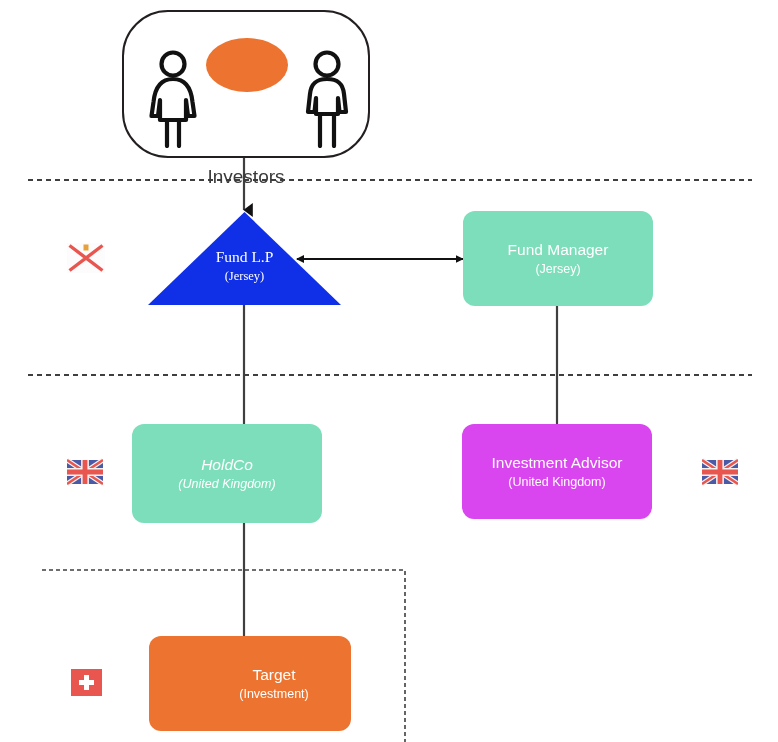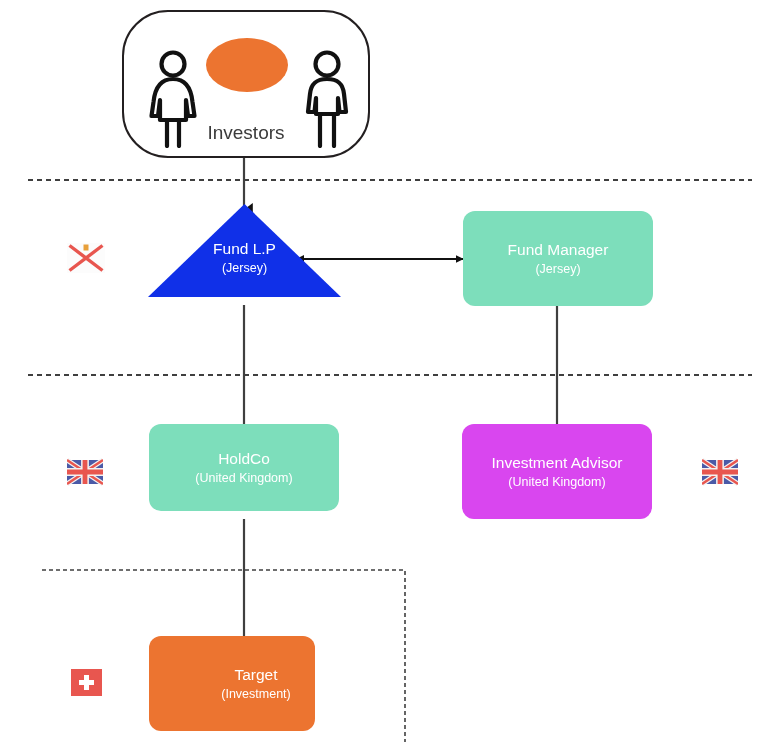--- a/index.html
+++ b/index.html
@@ -10,21 +10,21 @@
   .node{position:absolute;box-sizing:border-box;display:flex;flex-direction:column;
         align-items:center;justify-content:center;text-align:center;}
 
   .boxnode{border-radius:12px;color:#ffffff;}
   .boxnode .ttl{font-size:15.5px;font-weight:400;line-height:1.25;}
   .boxnode .sub{font-size:12.5px;font-weight:400;line-height:1.25;margin-top:3px;}
 
   .investors-box{position:absolute;border:2px solid #231f20;border-radius:46px;
                  background:#ffffff;box-sizing:border-box;}
   .investors-label{position:absolute;font-size:19px;color:#3b3b3b;
-                   width:100%;text-align:center;}
+                   width:100%;text-align:center;margin-top:44px;}
 
   .ellipse{position:absolute;background:#EC7430;border-radius:50%;}
 
   .tri-wrap{position:absolute;}
   .tri-txt{position:absolute;width:100%;text-align:center;color:#ffffff;
            pointer-events:none;}
   .tri-txt .ttl{font-size:15.5px;line-height:1.2;}
   .tri-txt .sub{font-size:12.5px;line-height:1.2;margin-top:2px;}
 
   svg.layer{position:absolute;left:0;top:0;width:778px;height:742px;overflow:visible;}
@@ -77,46 +77,46 @@
 
     <svg style="position:absolute;left:176px;top:38px;" width="54" height="98" viewBox="0 0 54 98">
       <circle cx="27" cy="14" r="11.5" fill="none" stroke="#111" stroke-width="4.2"></circle>
       <path d="M27 29 C16 29 11 34 10 44 L8 62 L14.5 62 L16 48 L16 64 L38 64 L38 48 L39.5 62 L46 62 L44 44 C43 34 38 29 27 29 Z" fill="none" stroke="#111" stroke-width="4.2" stroke-linejoin="round"></path>
       <path d="M20 64 L20 96 M34 64 L34 96" stroke="#111" stroke-width="4.2" stroke-linecap="round"></path>
     </svg>
 
     <div class="investors-label" style="left:0;top:110px;">Investors</div>
   </div>
 
-  <div class="tri-wrap" style="left:148px;top:204px;width:193px;height:93px;">
+  <div class="tri-wrap" style="left:148px;top:212px;width:193px;height:93px;font-family:Liberation Serif, serif;">
     <svg width="193" height="93" viewBox="0 0 193 93" style="position:absolute;left:0;top:0;">
       <polygon points="96.5,0 193,93 0,93" fill="#1030E8"></polygon>
     </svg>
     <div class="tri-txt" style="top:36px;">
       <div class="ttl">Fund L.P</div>
       <div class="sub">(Jersey)</div>
     </div>
   </div>
 
   <div class="node boxnode" style="left:463px;top:211px;width:190px;height:95px;background:#7DDEBB;">
     <div class="ttl">Fund Manager</div>
     <div class="sub">(Jersey)</div>
   </div>
 
-  <div class="node boxnode" style="left:149px;top:424px;width:190px;height:87px;background:#7DDEBB;">
+  <div class="node boxnode" style="left:132px;top:424px;width:190px;height:99px;background:#7DDEBB;font-style:italic;">
     <div class="ttl">HoldCo</div>
     <div class="sub">(United Kingdom)</div>
   </div>
 
   <div class="node boxnode" style="left:462px;top:424px;width:190px;height:95px;background:#d946ef;">
     <div class="ttl">Investment Advisor</div>
     <div class="sub">(United Kingdom)</div>
   </div>
 
-  <div class="node boxnode" style="left:149px;top:636px;width:166px;height:95px;background:#EC7430;padding-left:48px;">
+  <div class="node boxnode" style="left:149px;top:636px;width:202px;height:95px;background:#EC7430;padding-left:48px;">
     <div class="ttl">Target</div>
     <div class="sub">(Investment)</div>
   </div>
 
   <svg class="flag" style="left:67px;top:243px;" width="38" height="30" viewBox="0 0 38 30">
     <rect x="0" y="0" width="38" height="30" fill="#fcfcfc"></rect>
     <path d="M2.5,2.5 L35.5,27.5 M35.5,2.5 L2.5,27.5" stroke="#e8564f" stroke-width="3.4"></path>
     <rect x="16.5" y="1.5" width="5" height="6" fill="#e8a03a"></rect>
   </svg>
 

